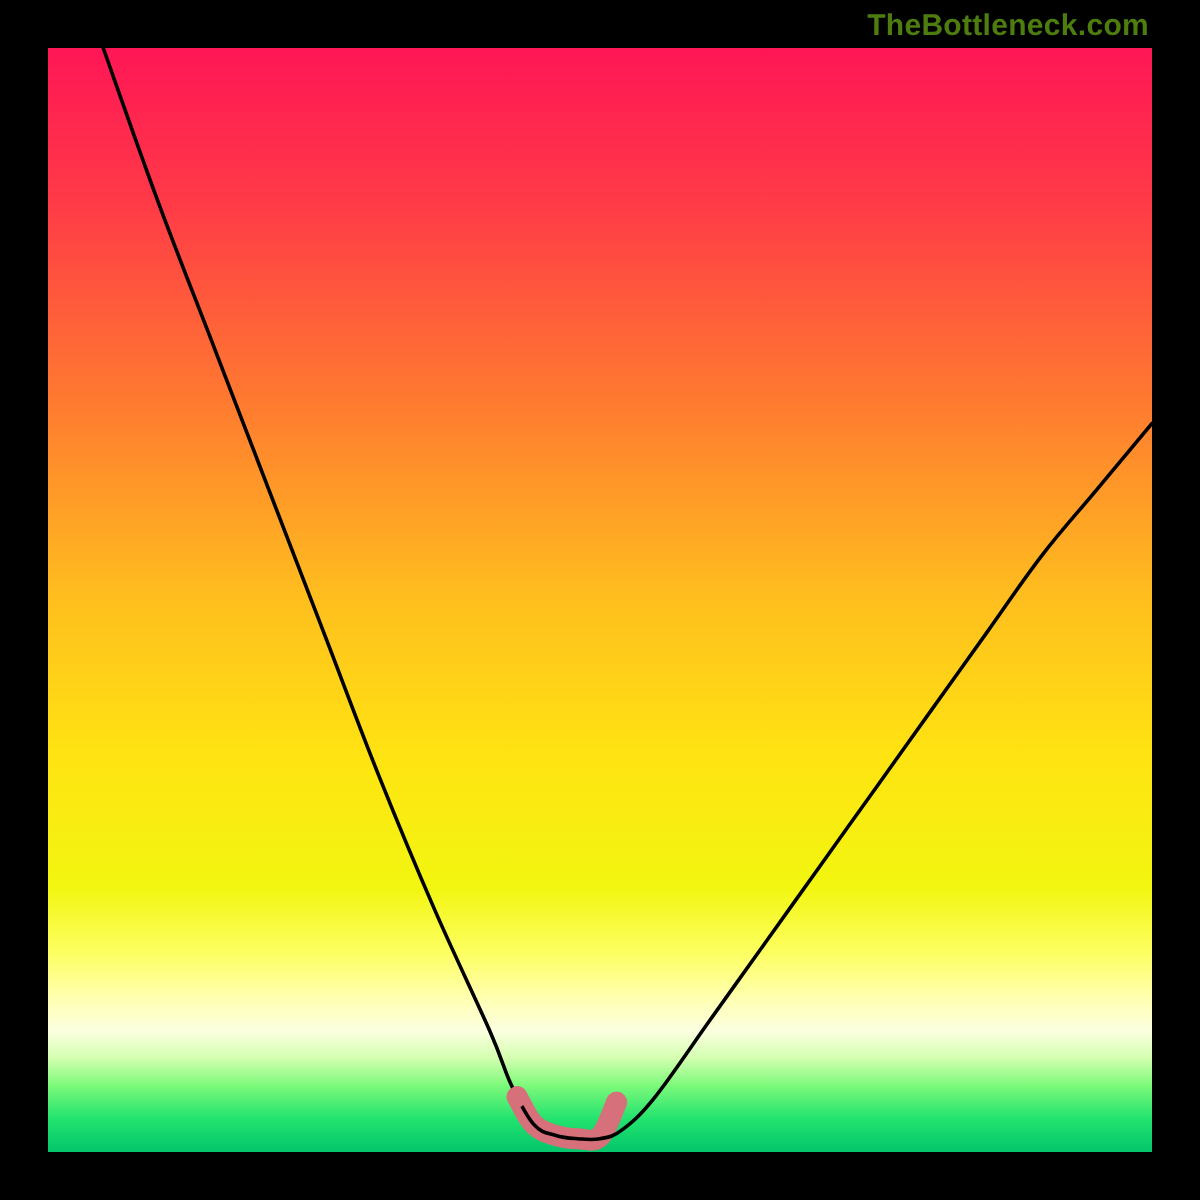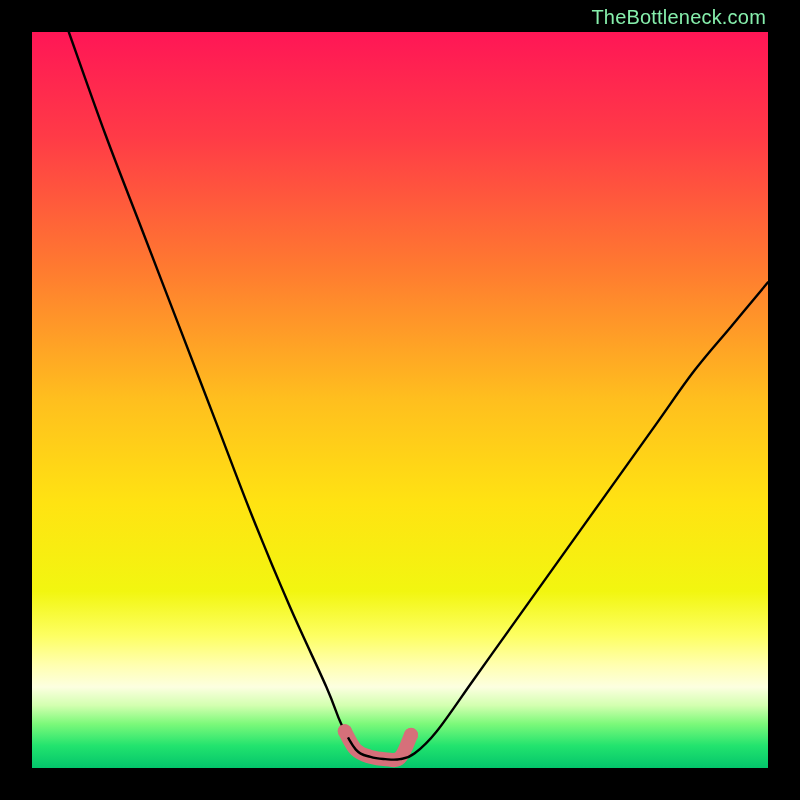--- a/index.html
+++ b/index.html
@@ -29,22 +29,22 @@
     position: absolute;
     left: 0; top: 0;
     width: 100%;
     height: 100%;
   }
   .watermark {
     position: absolute;
     top: 6px;
     right: 34px;
     font-size: 20px;
-    font-weight: 400;
-    color: #86efac;
+    font-weight: 700;
+    color: #4d7c0f;
     letter-spacing: 0.2px;
   }
   svg {
     position: absolute;
     left: 0; top: 0;
     width: 100%;
     height: 100%;
   }
 </style>
 </head>

